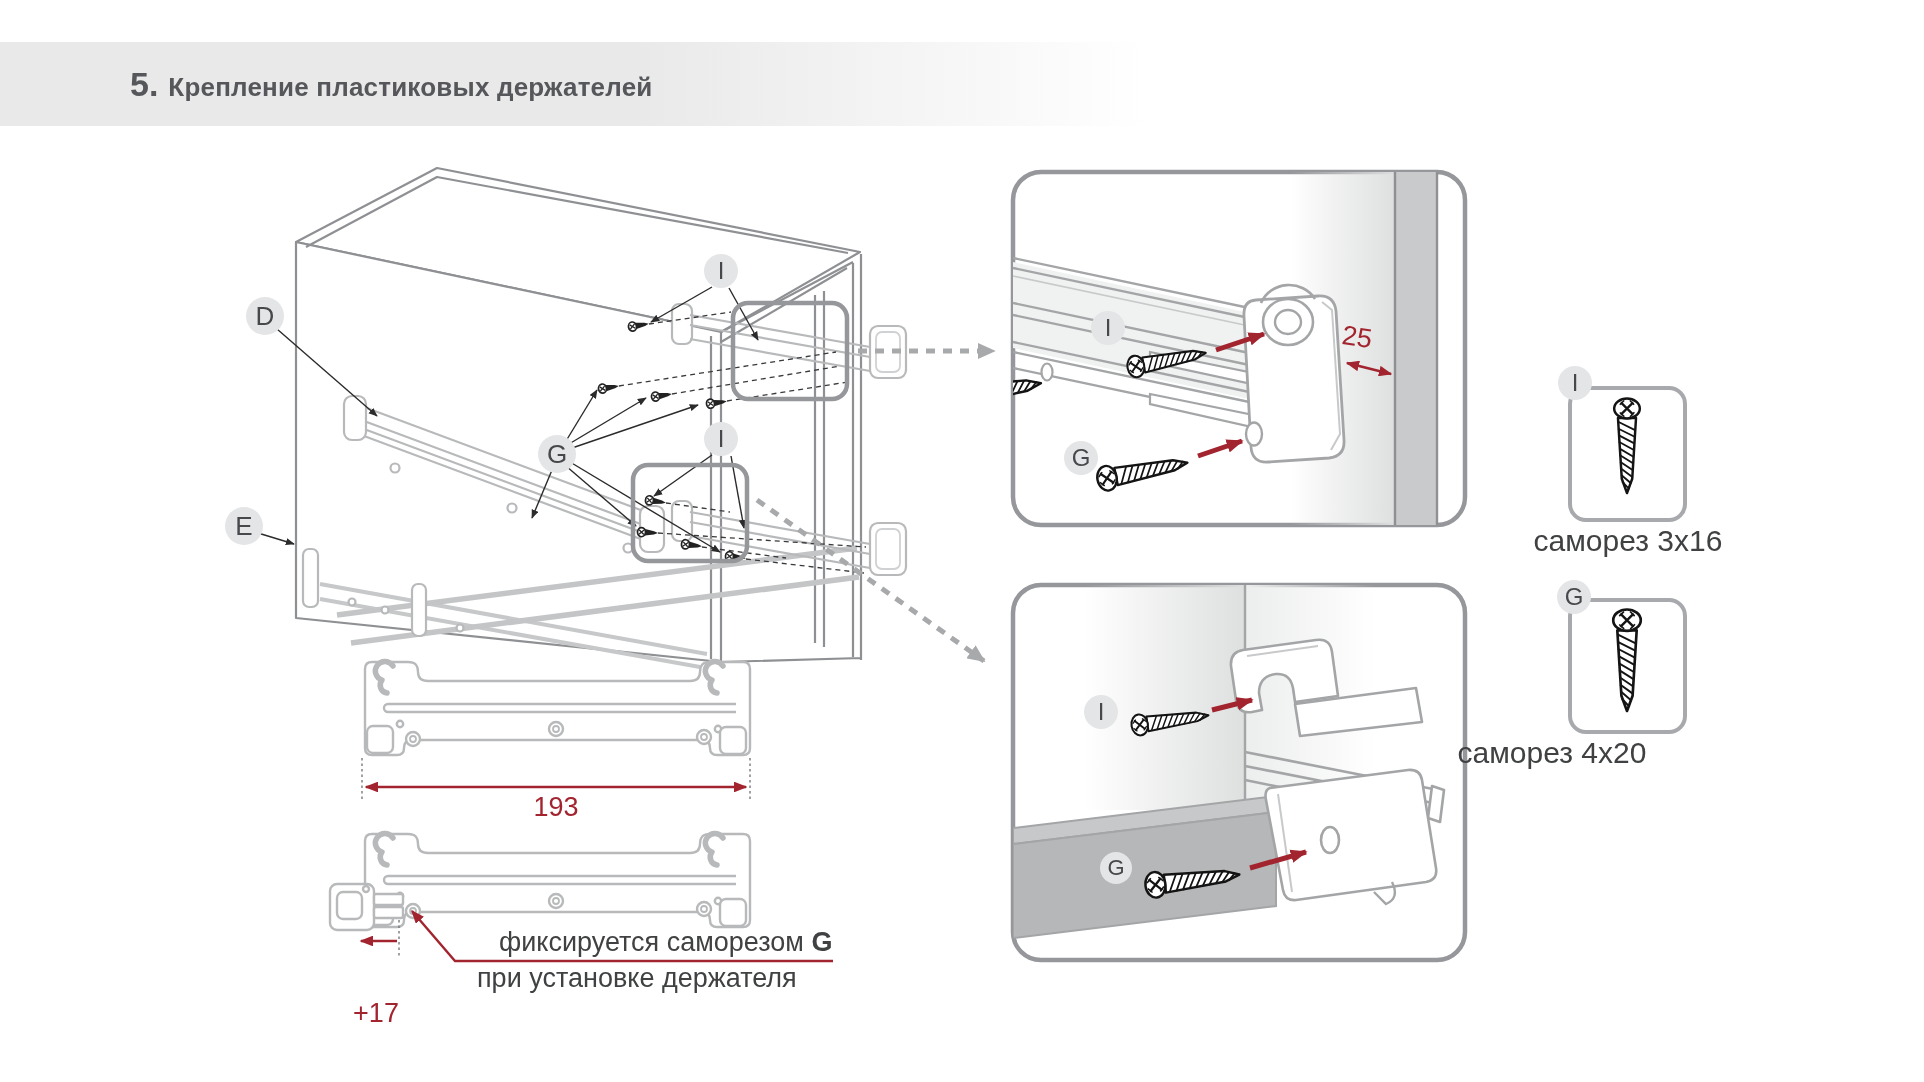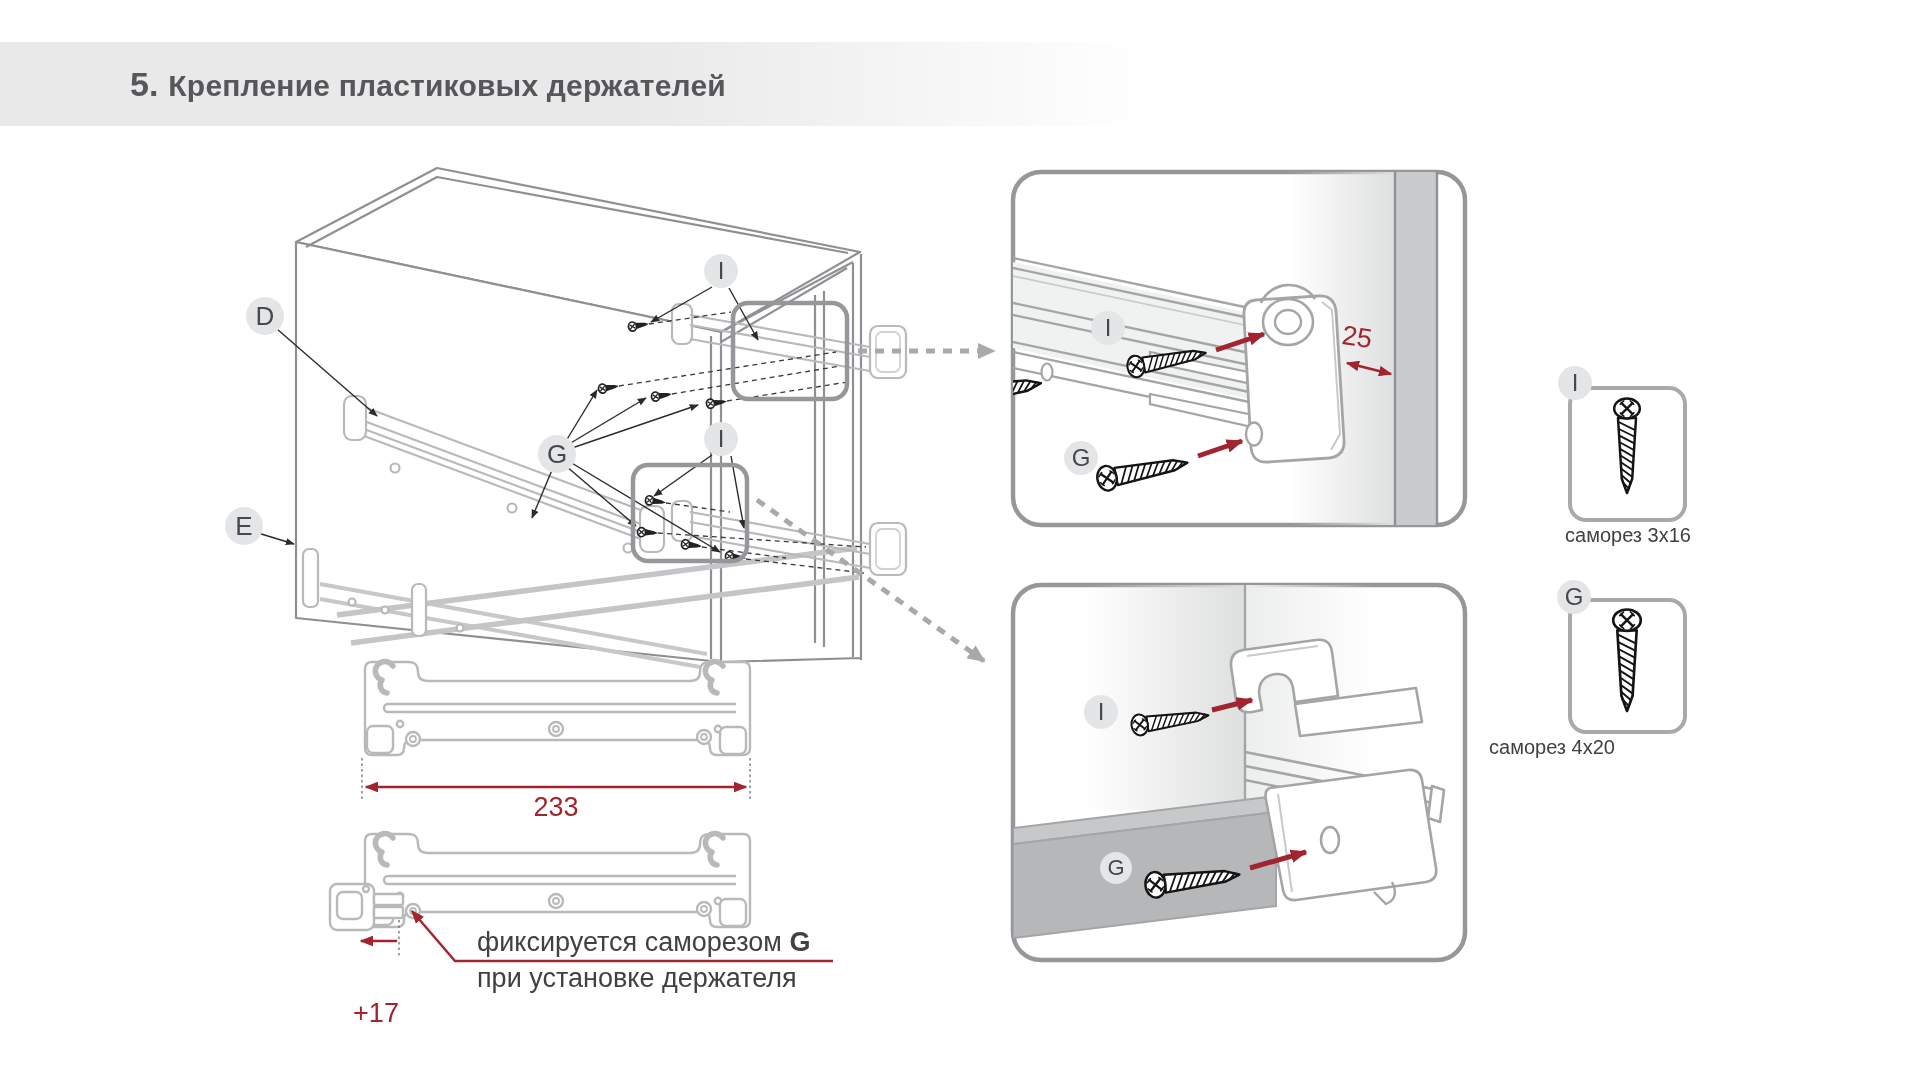--- a/index.html
+++ b/index.html
@@ -4,27 +4,27 @@
 <style>
   html,body{margin:0;padding:0;background:#fff;}
   body{width:1924px;height:1082px;position:relative;overflow:hidden;
        font-family:"Liberation Sans", sans-serif;}
   #scene{position:absolute;left:0;top:0;z-index:1;}
   .header-band{position:absolute;left:0;top:42px;width:1150px;height:84px;z-index:0;
       background:linear-gradient(90deg,#E9E9EA 0%,#E9E9EA 55%,rgba(233,233,234,0) 100%);
       display:flex;align-items:center;}
   .title-wrap{padding-left:130px;color:#55575A;white-space:nowrap;}
   .step-num{font-size:34px;font-weight:700;margin-right:10px;}
-  .page-title{font-size:30px;font-weight:700;letter-spacing:.2px;}
+  .page-title{font-size:26px;font-weight:700;letter-spacing:.2px;}
   .badge{position:absolute;z-index:4;background:#E4E5E7;color:#47484B;border-radius:50%;
       display:flex;align-items:center;justify-content:center;font-weight:500;}
   .dim{position:absolute;z-index:4;color:#A2242F;font-size:27px;font-weight:500;}
   .note-line{position:absolute;z-index:4;color:#3F4142;font-size:27px;white-space:nowrap;}
   .note-line b{font-weight:700;}
-  .legend-label{position:absolute;z-index:4;color:#3F4142;font-size:20px;text-align:center;width:200px;}
+  .legend-label{position:absolute;z-index:4;color:#3F4142;font-size:30px;text-align:center;width:200px;}
 </style>
 </head>
 <body>
 
 <div class="header-band">
   <div class="title-wrap">
     <span class="step-num">5.</span><span class="page-title">Крепление пластиковых держателей</span>
   </div>
 </div>
 
@@ -266,24 +266,24 @@
 <div class="badge" style="left:704px;top:254px;width:34px;height:34px;font-size:24px;">I</div>
 <div class="badge" style="left:704px;top:422px;width:34px;height:34px;font-size:24px;">I</div>
 <div class="badge" style="left:1091px;top:311px;width:34px;height:34px;font-size:24px;">I</div>
 <div class="badge" style="left:1064px;top:441px;width:34px;height:34px;font-size:24px;">G</div>
 <div class="badge" style="left:1084px;top:695px;width:34px;height:34px;font-size:24px;">I</div>
 <div class="badge" style="left:1100px;top:852px;width:32px;height:32px;font-size:22px;">G</div>
 <div class="badge" style="left:1558px;top:366px;width:34px;height:34px;font-size:24px;">I</div>
 <div class="badge" style="left:1557px;top:580px;width:34px;height:34px;font-size:24px;">G</div>
 
 <div class="dim" style="left:1342px;top:322px;transform:rotate(8deg);">25</div>
-<div class="dim" style="left:506px;top:792px;width:100px;text-align:center;">233</div>
+<div class="dim" style="left:506px;top:792px;width:100px;text-align:center;">193</div>
 <div class="dim" style="left:338px;top:950px;width:76px;text-align:center;margin-top:48px;">+17</div>
 
-<div class="note-line" style="left:477px;top:927px;">
+<div class="note-line" style="left:499px;top:927px;">
   <span>фиксируется саморезом</span>&nbsp;<b>G</b>
 </div>
 <div class="note-line" style="left:477px;top:963px;">
   <span>при установке держателя</span>
 </div>
 
 <div class="legend-label" style="left:1528px;top:524px;">саморез 3x16</div>
 <div class="legend-label" style="left:1452px;top:736px;">саморез 4x20</div>
 
 </body></html>

